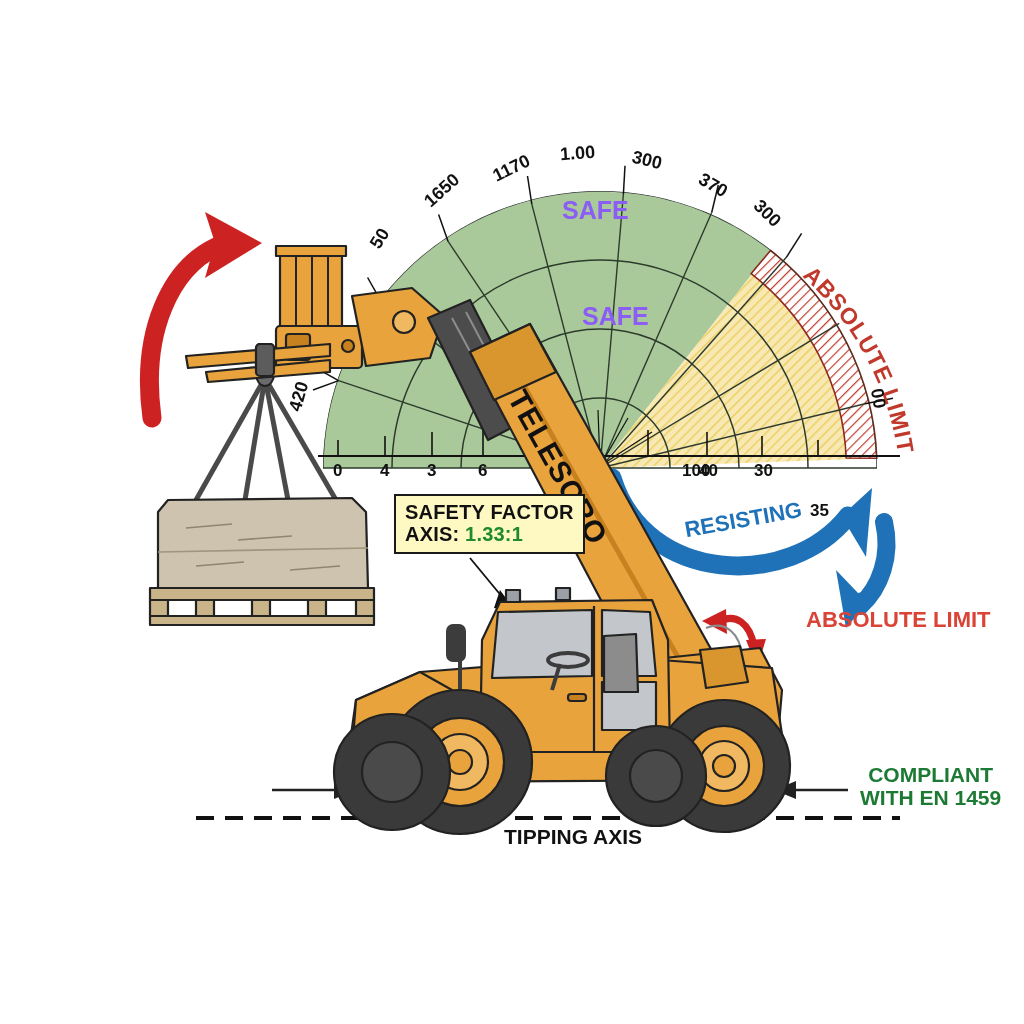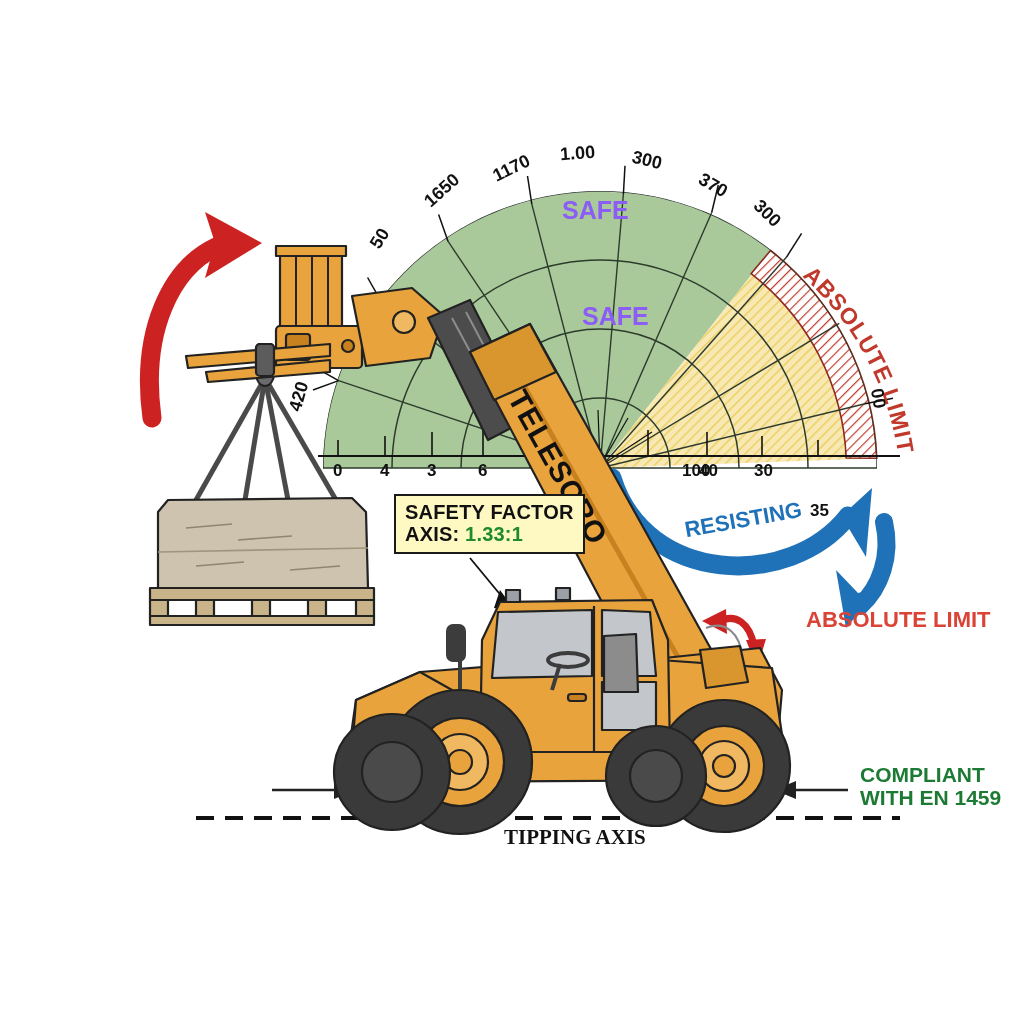--- a/index.html
+++ b/index.html
@@ -321,18 +321,18 @@
     <div>
       <span>AXIS: </span><span class="sfval">1.33:1</span>
     </div>
   </div>
 
   <div class="lbl" style="left:684px;top:508px;font-size:22px;color:#1f72b8;transform:rotate(-10deg);">RESISTING</div>
 
   <div class="lbl" style="left:806px;top:608px;font-size:22px;color:#d94436;">ABSOLUTE LIMIT</div>
 
 
-  <div class="lbl" style="left:860px;top:764px;font-size:21px;color:#1d7a34;">COMPLIANT
+  <div class="lbl" style="left:860px;top:764px;font-size:21px;color:#1d7a34;text-align:center;">COMPLIANT
 WITH EN 1459</div>
 
-  <div class="lbl" style="left:504px;top:826px;font-size:21px;color:#111;font-family:Liberation Serif, serif;">TIPPING AXIS</div>
+  <div class="lbl" style="left:504px;top:826px;font-size:21px;color:#111;">TIPPING AXIS</div>
 
 </div>
 
 </body></html>

